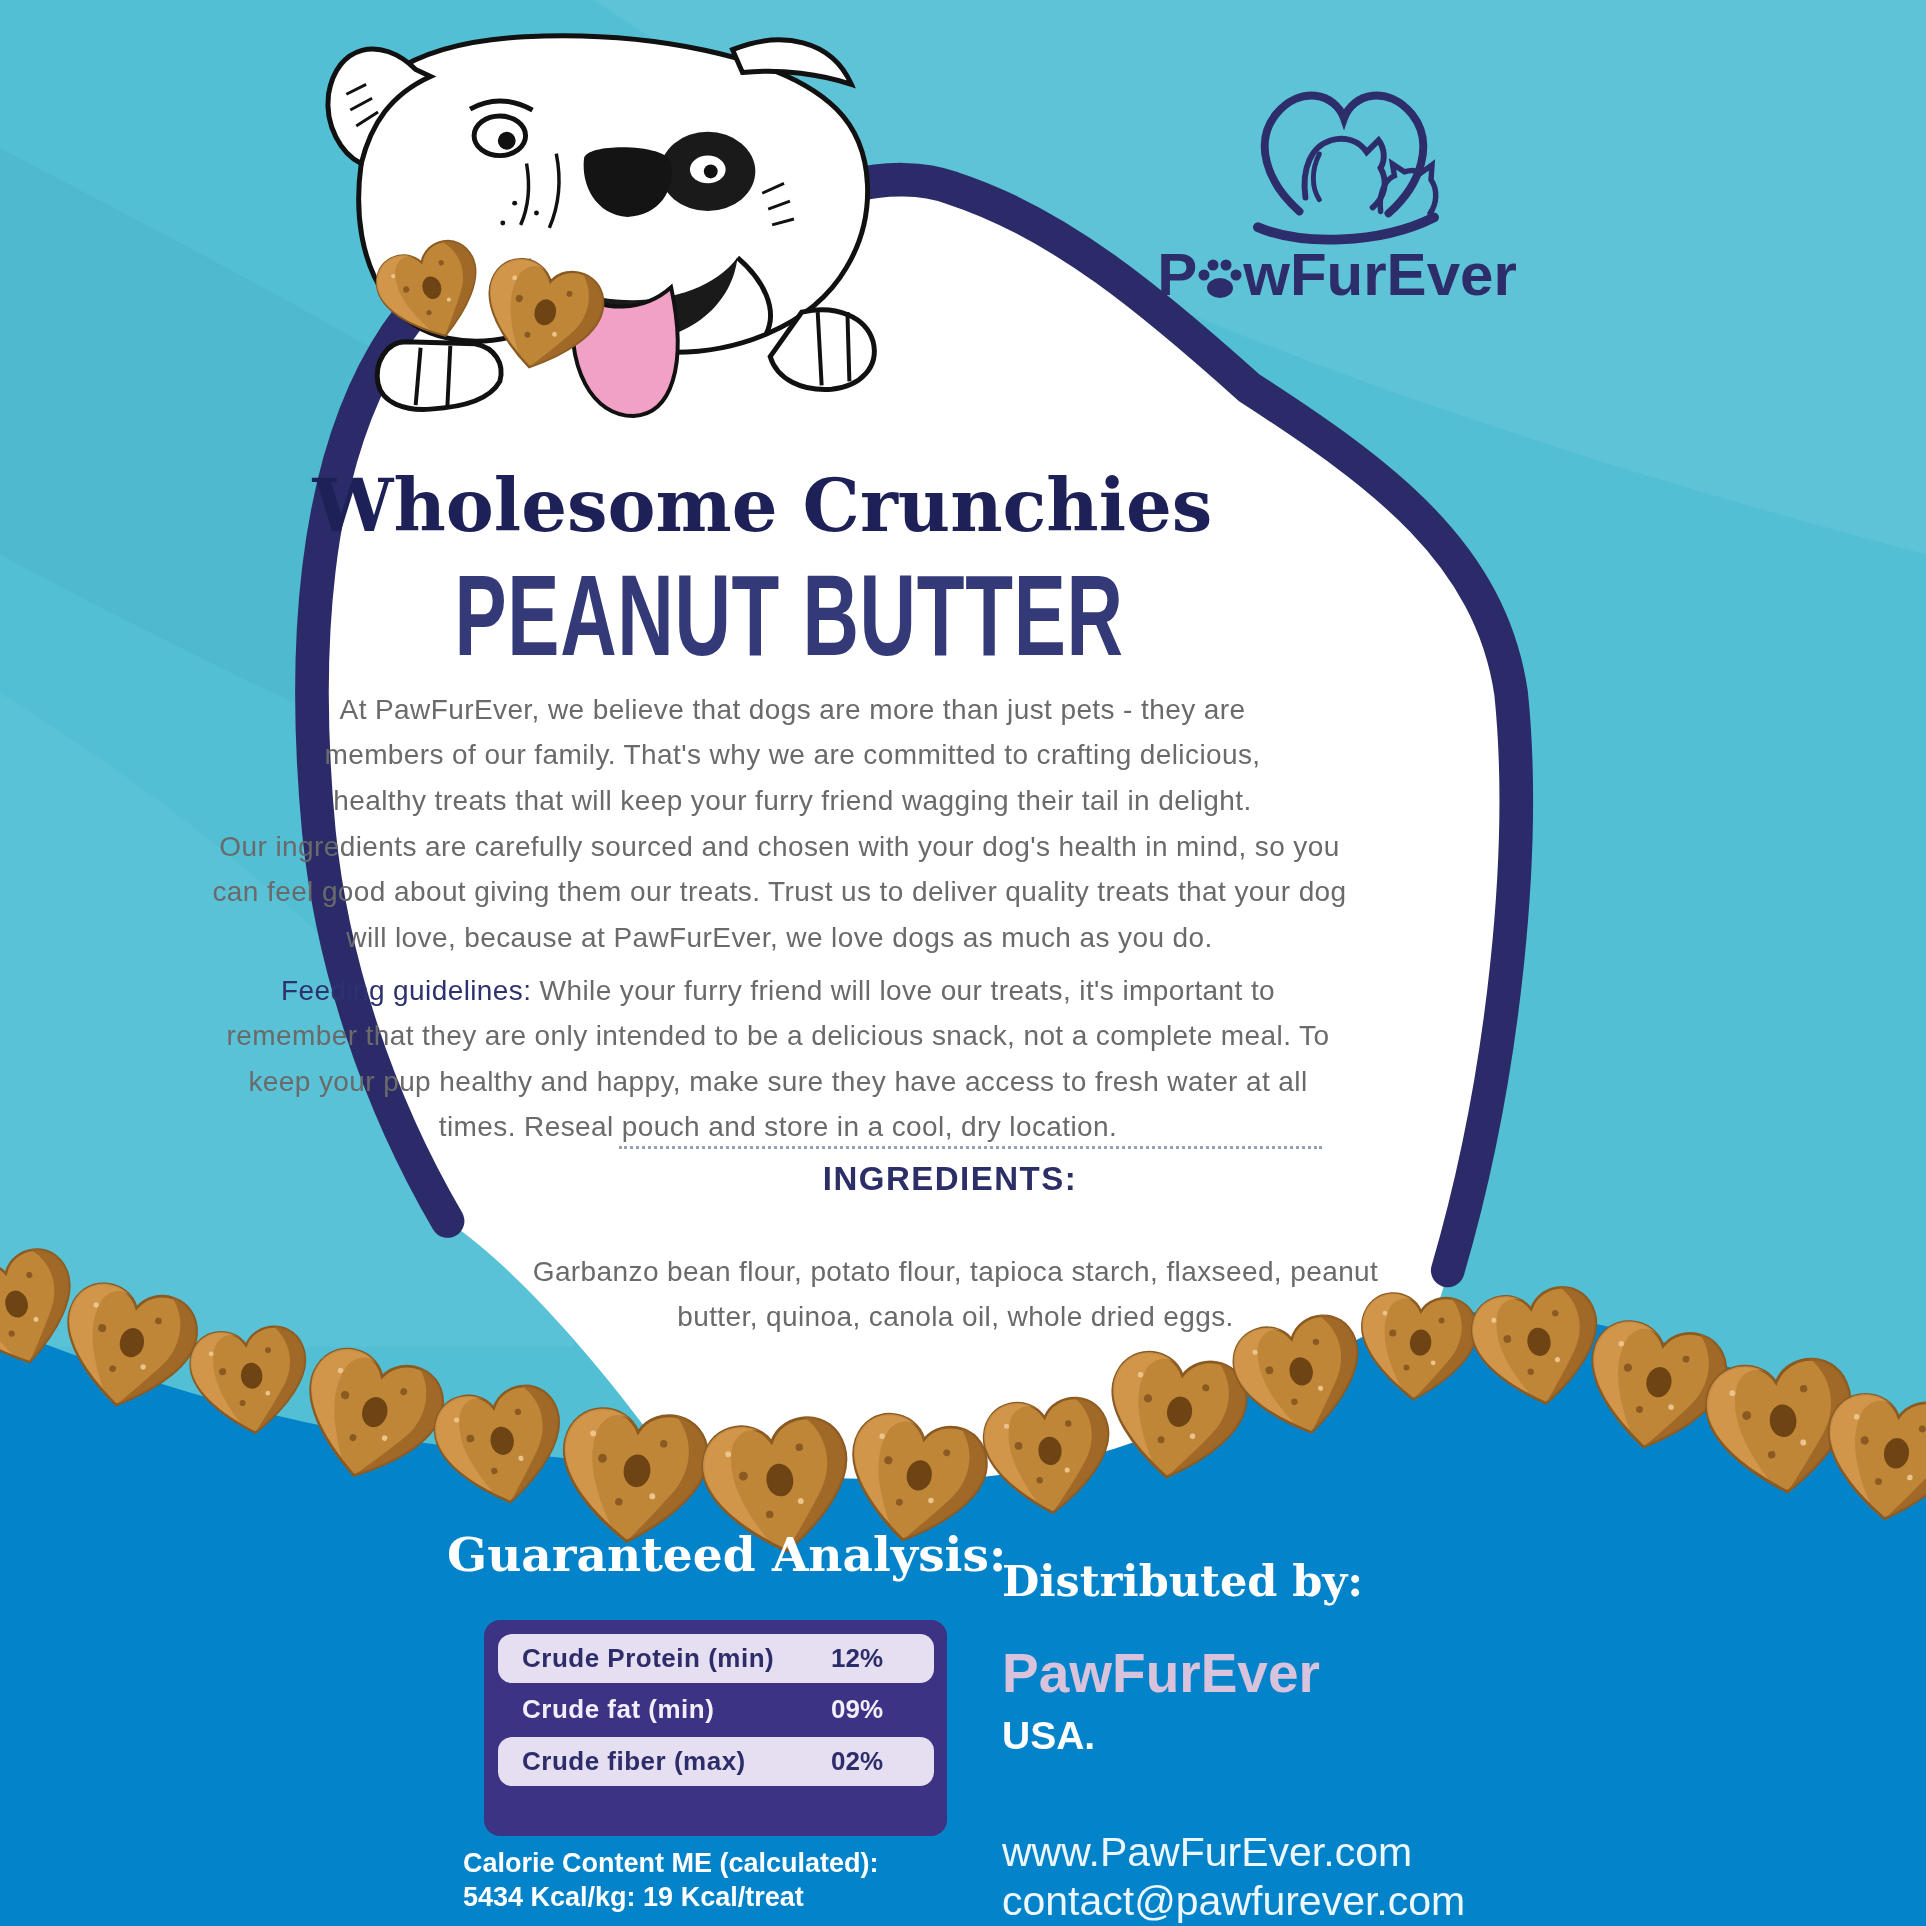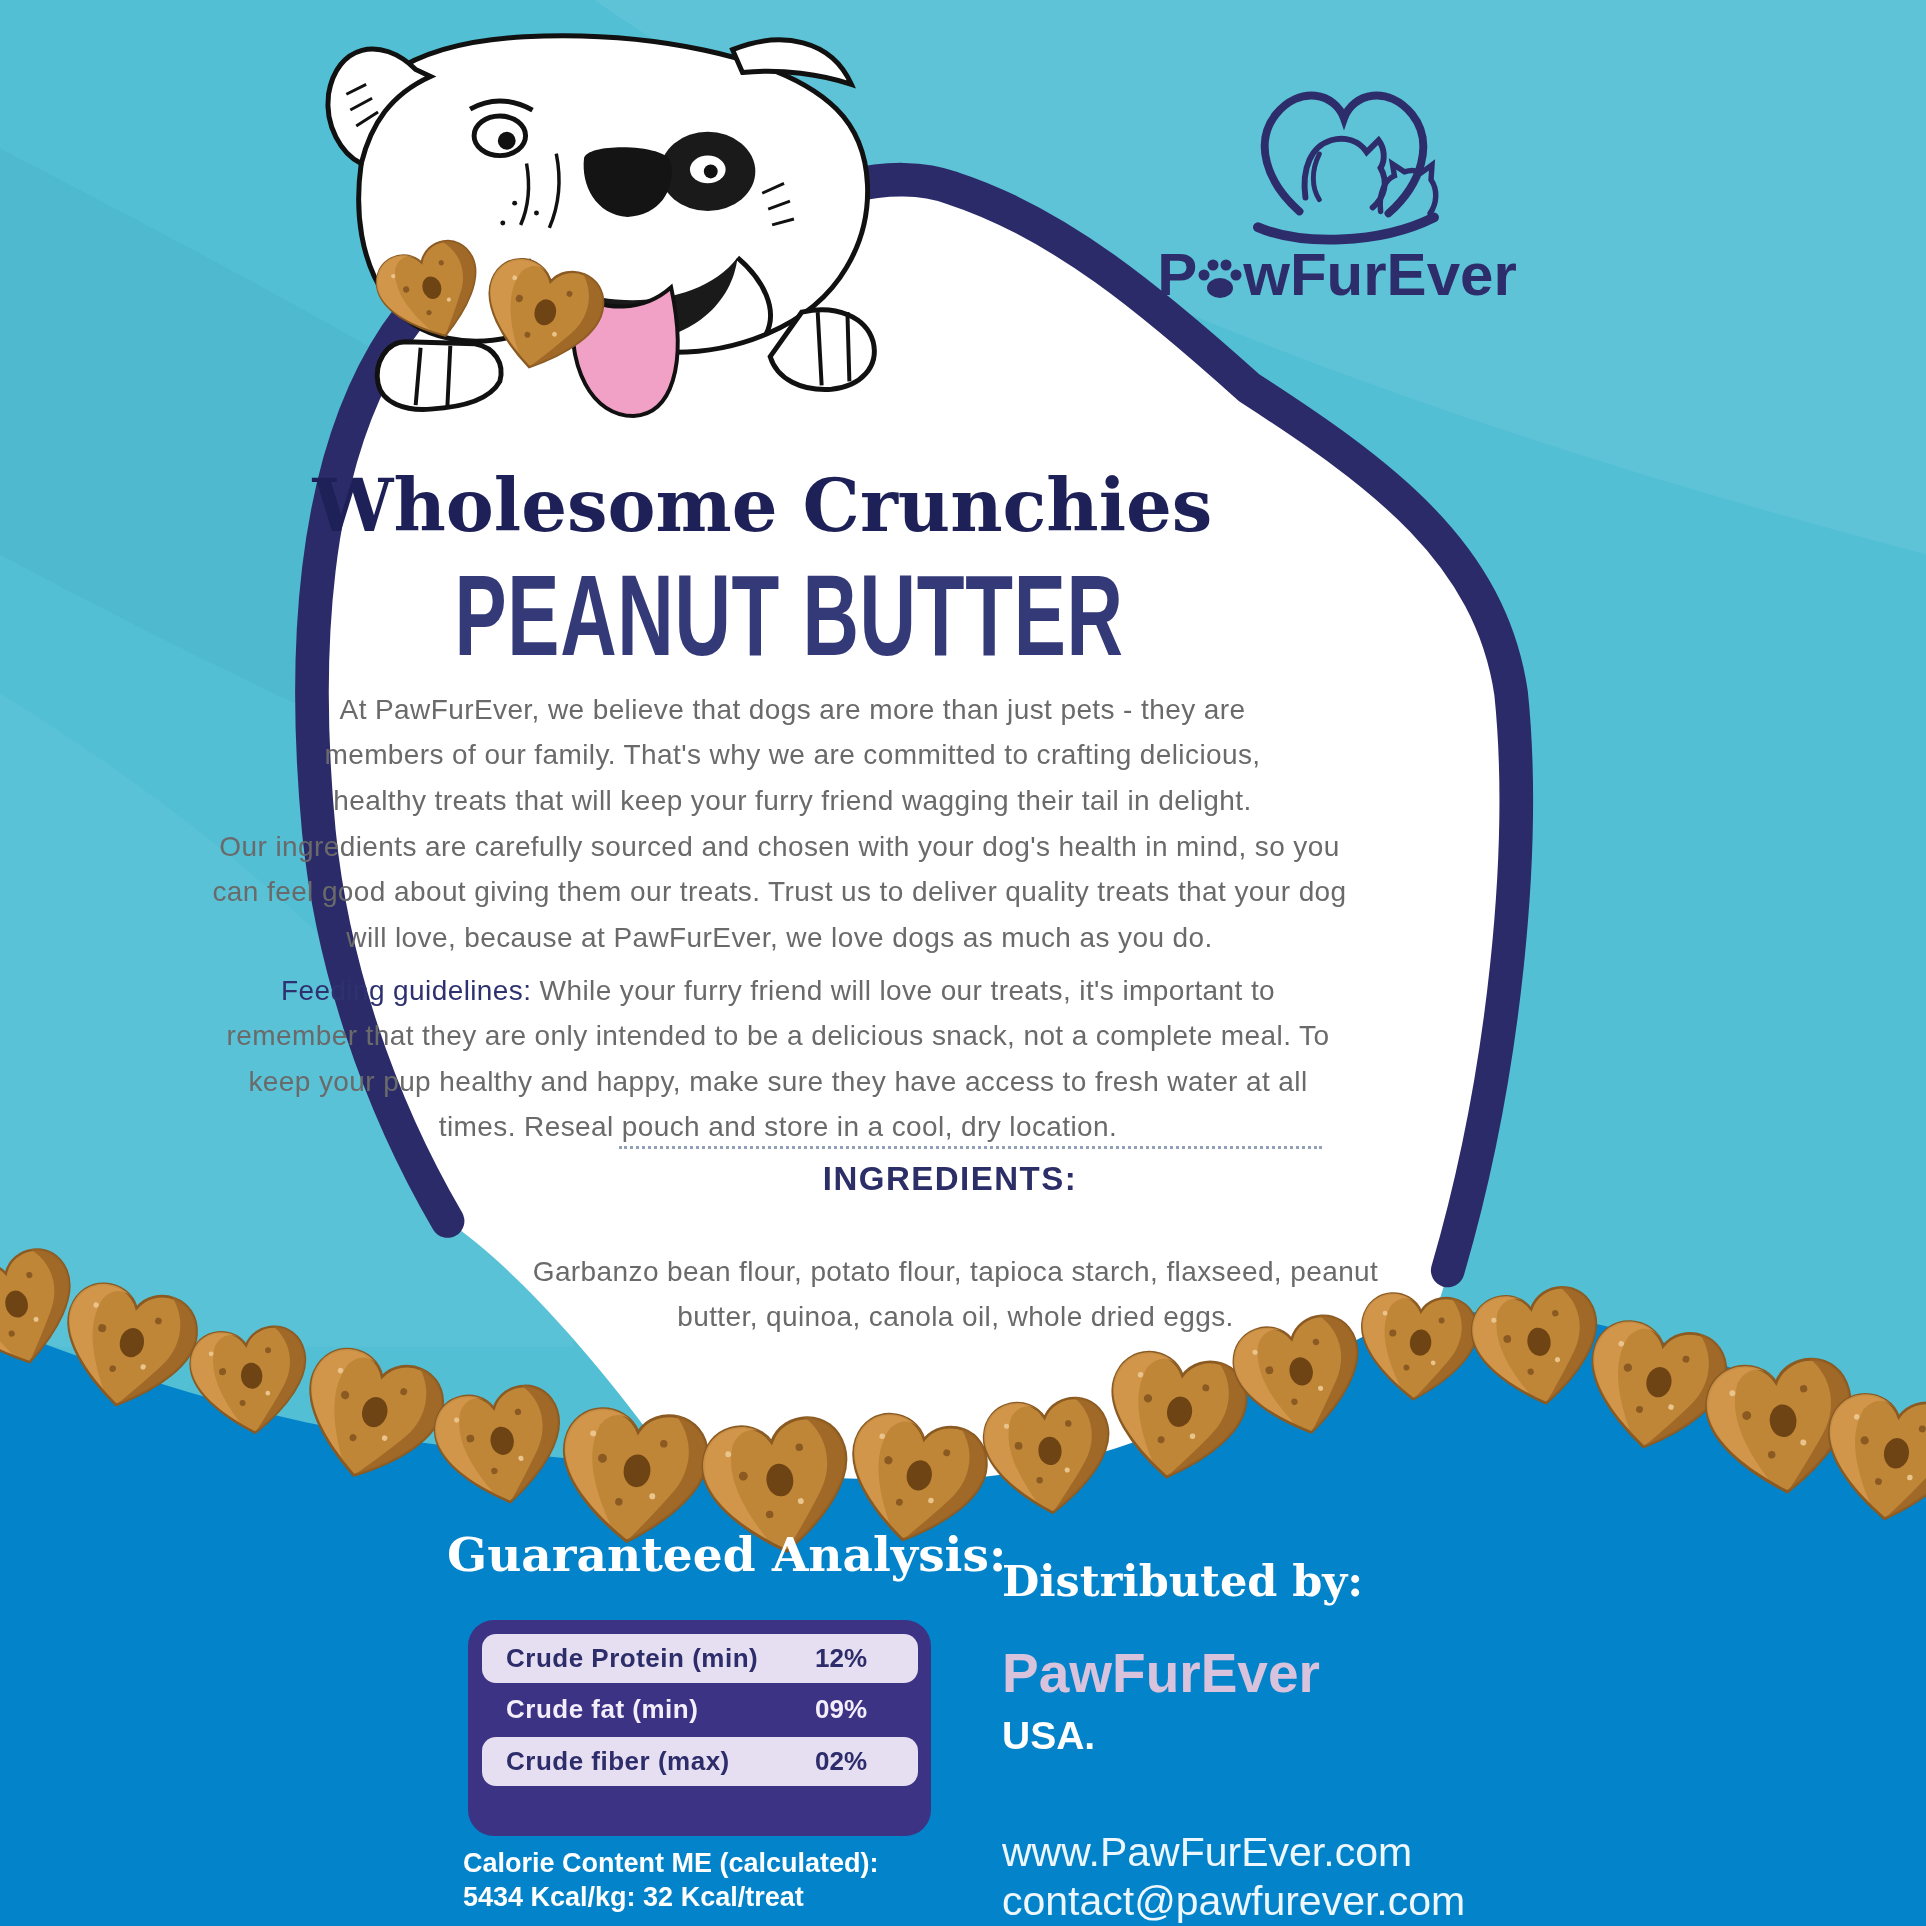--- a/index.html
+++ b/index.html
@@ -184,38 +184,38 @@
       <use href="#treat-sym" transform="translate(1432,1358) rotate(5) scale(1.2)"></use>
       <use href="#treat-sym" transform="translate(1552,1358) rotate(-9) scale(1.3)"></use>
       <use href="#treat-sym" transform="translate(1672,1398) rotate(11) scale(1.4)"></use>
       <use href="#treat-sym" transform="translate(1798,1438) rotate(-6) scale(1.5)"></use>
       <use href="#treat-sym" transform="translate(1912,1470) rotate(8) scale(1.4)"></use>
     </g>
   </svg>
 
   <div class="abs ga-head" style="left:447px;top:1527px;">Guaranteed Analysis:</div>
 
-  <div class="abs ga-table" style="left:468px;top:1620px;">
+  <div class="abs ga-table" style="left:484px;top:1620px;border-radius:16px;">
     <div class="ga-row light" style="top:14px;">
       <span class="ga-label">Crude Protein (min)</span>
       <span class="ga-value">12%</span>
     </div>
     <div class="ga-row dark" style="top:65px;">
       <span class="ga-label">Crude fat (min)</span>
       <span class="ga-value">09%</span>
     </div>
     <div class="ga-row light" style="top:117px;">
       <span class="ga-label">Crude fiber (max)</span>
       <span class="ga-value">02%</span>
     </div>
   </div>
 
   <div class="abs cal-text" style="left:463px;top:1847px;">
     <div>Calorie Content ME (calculated):</div>
-    <div>5434 Kcal/kg: 32 Kcal/treat</div>
+    <div>5434 Kcal/kg: 19 Kcal/treat</div>
   </div>
 
   <div class="abs dist-head" style="left:1002px;top:1556px;">Distributed by:</div>
   <div class="abs dist-name" style="left:1002px;top:1641px;">PawFurEver</div>
   <div class="abs dist-addr" style="left:1002px;top:1711px;">
     <div>USA.</div>
   </div>
   <div class="abs dist-contact" style="left:1002px;top:1828px;">
     <div>www.PawFurEver.com</div>
     <div>contact@pawfurever.com</div>

